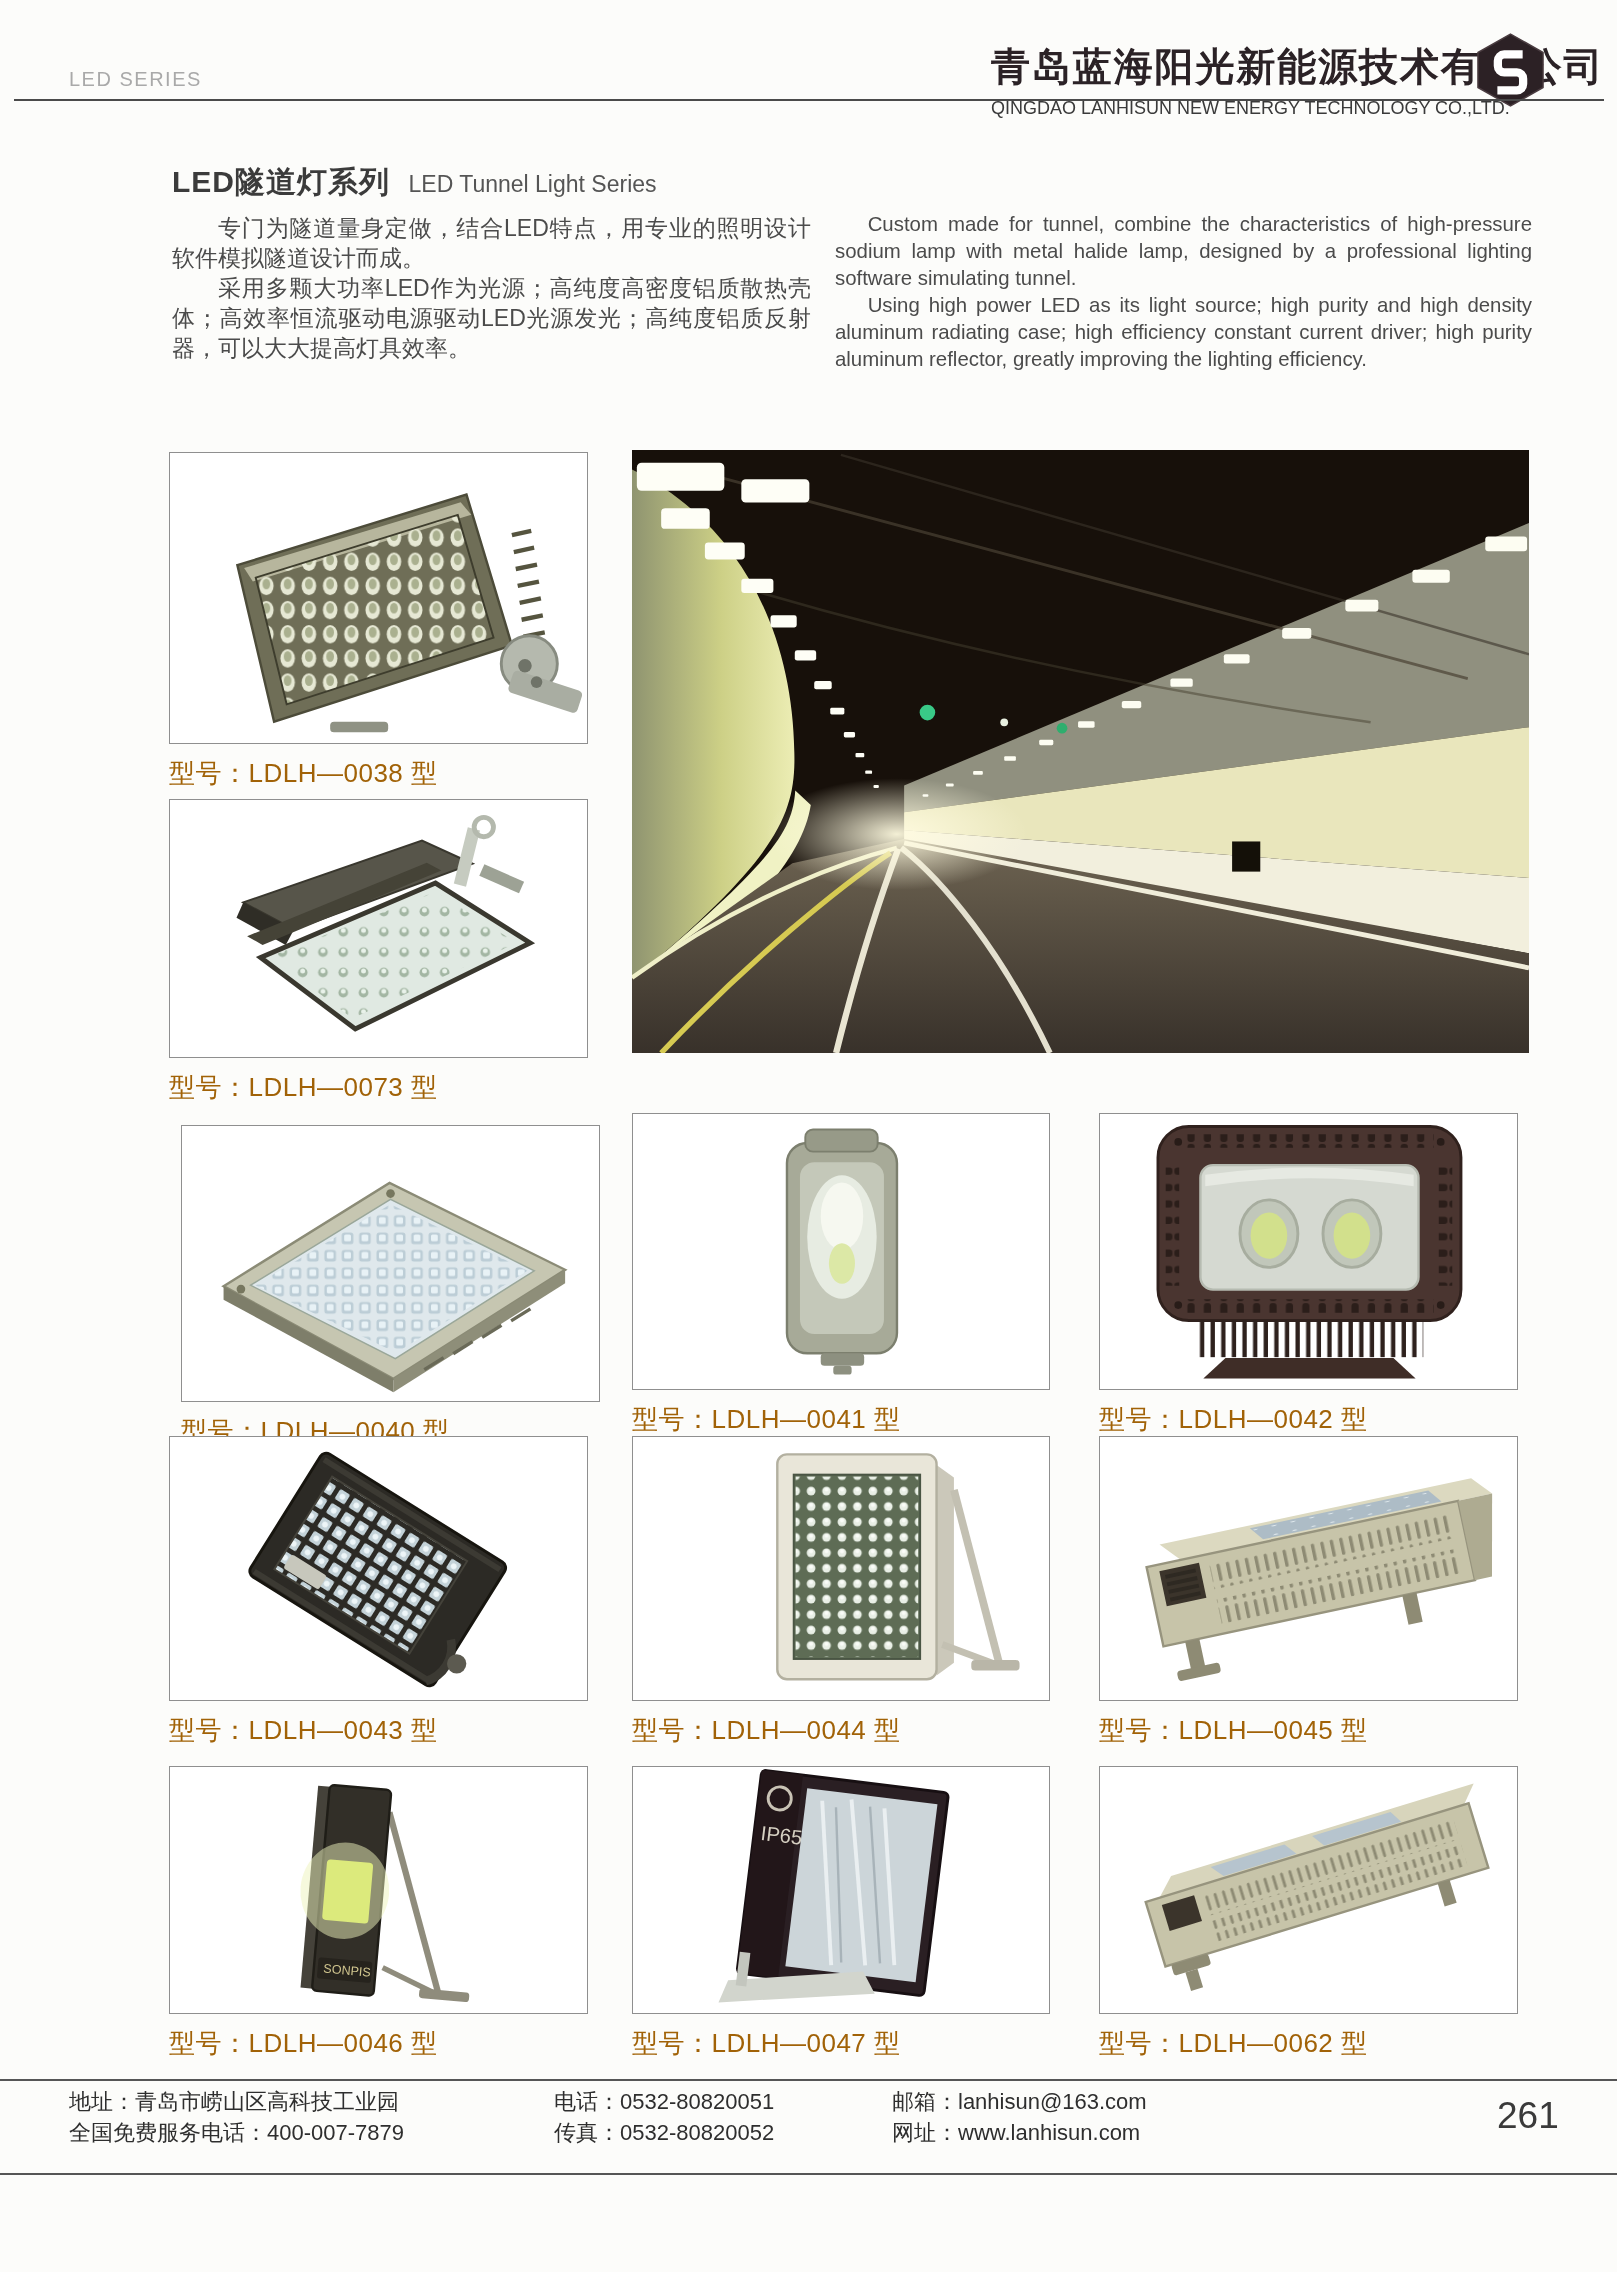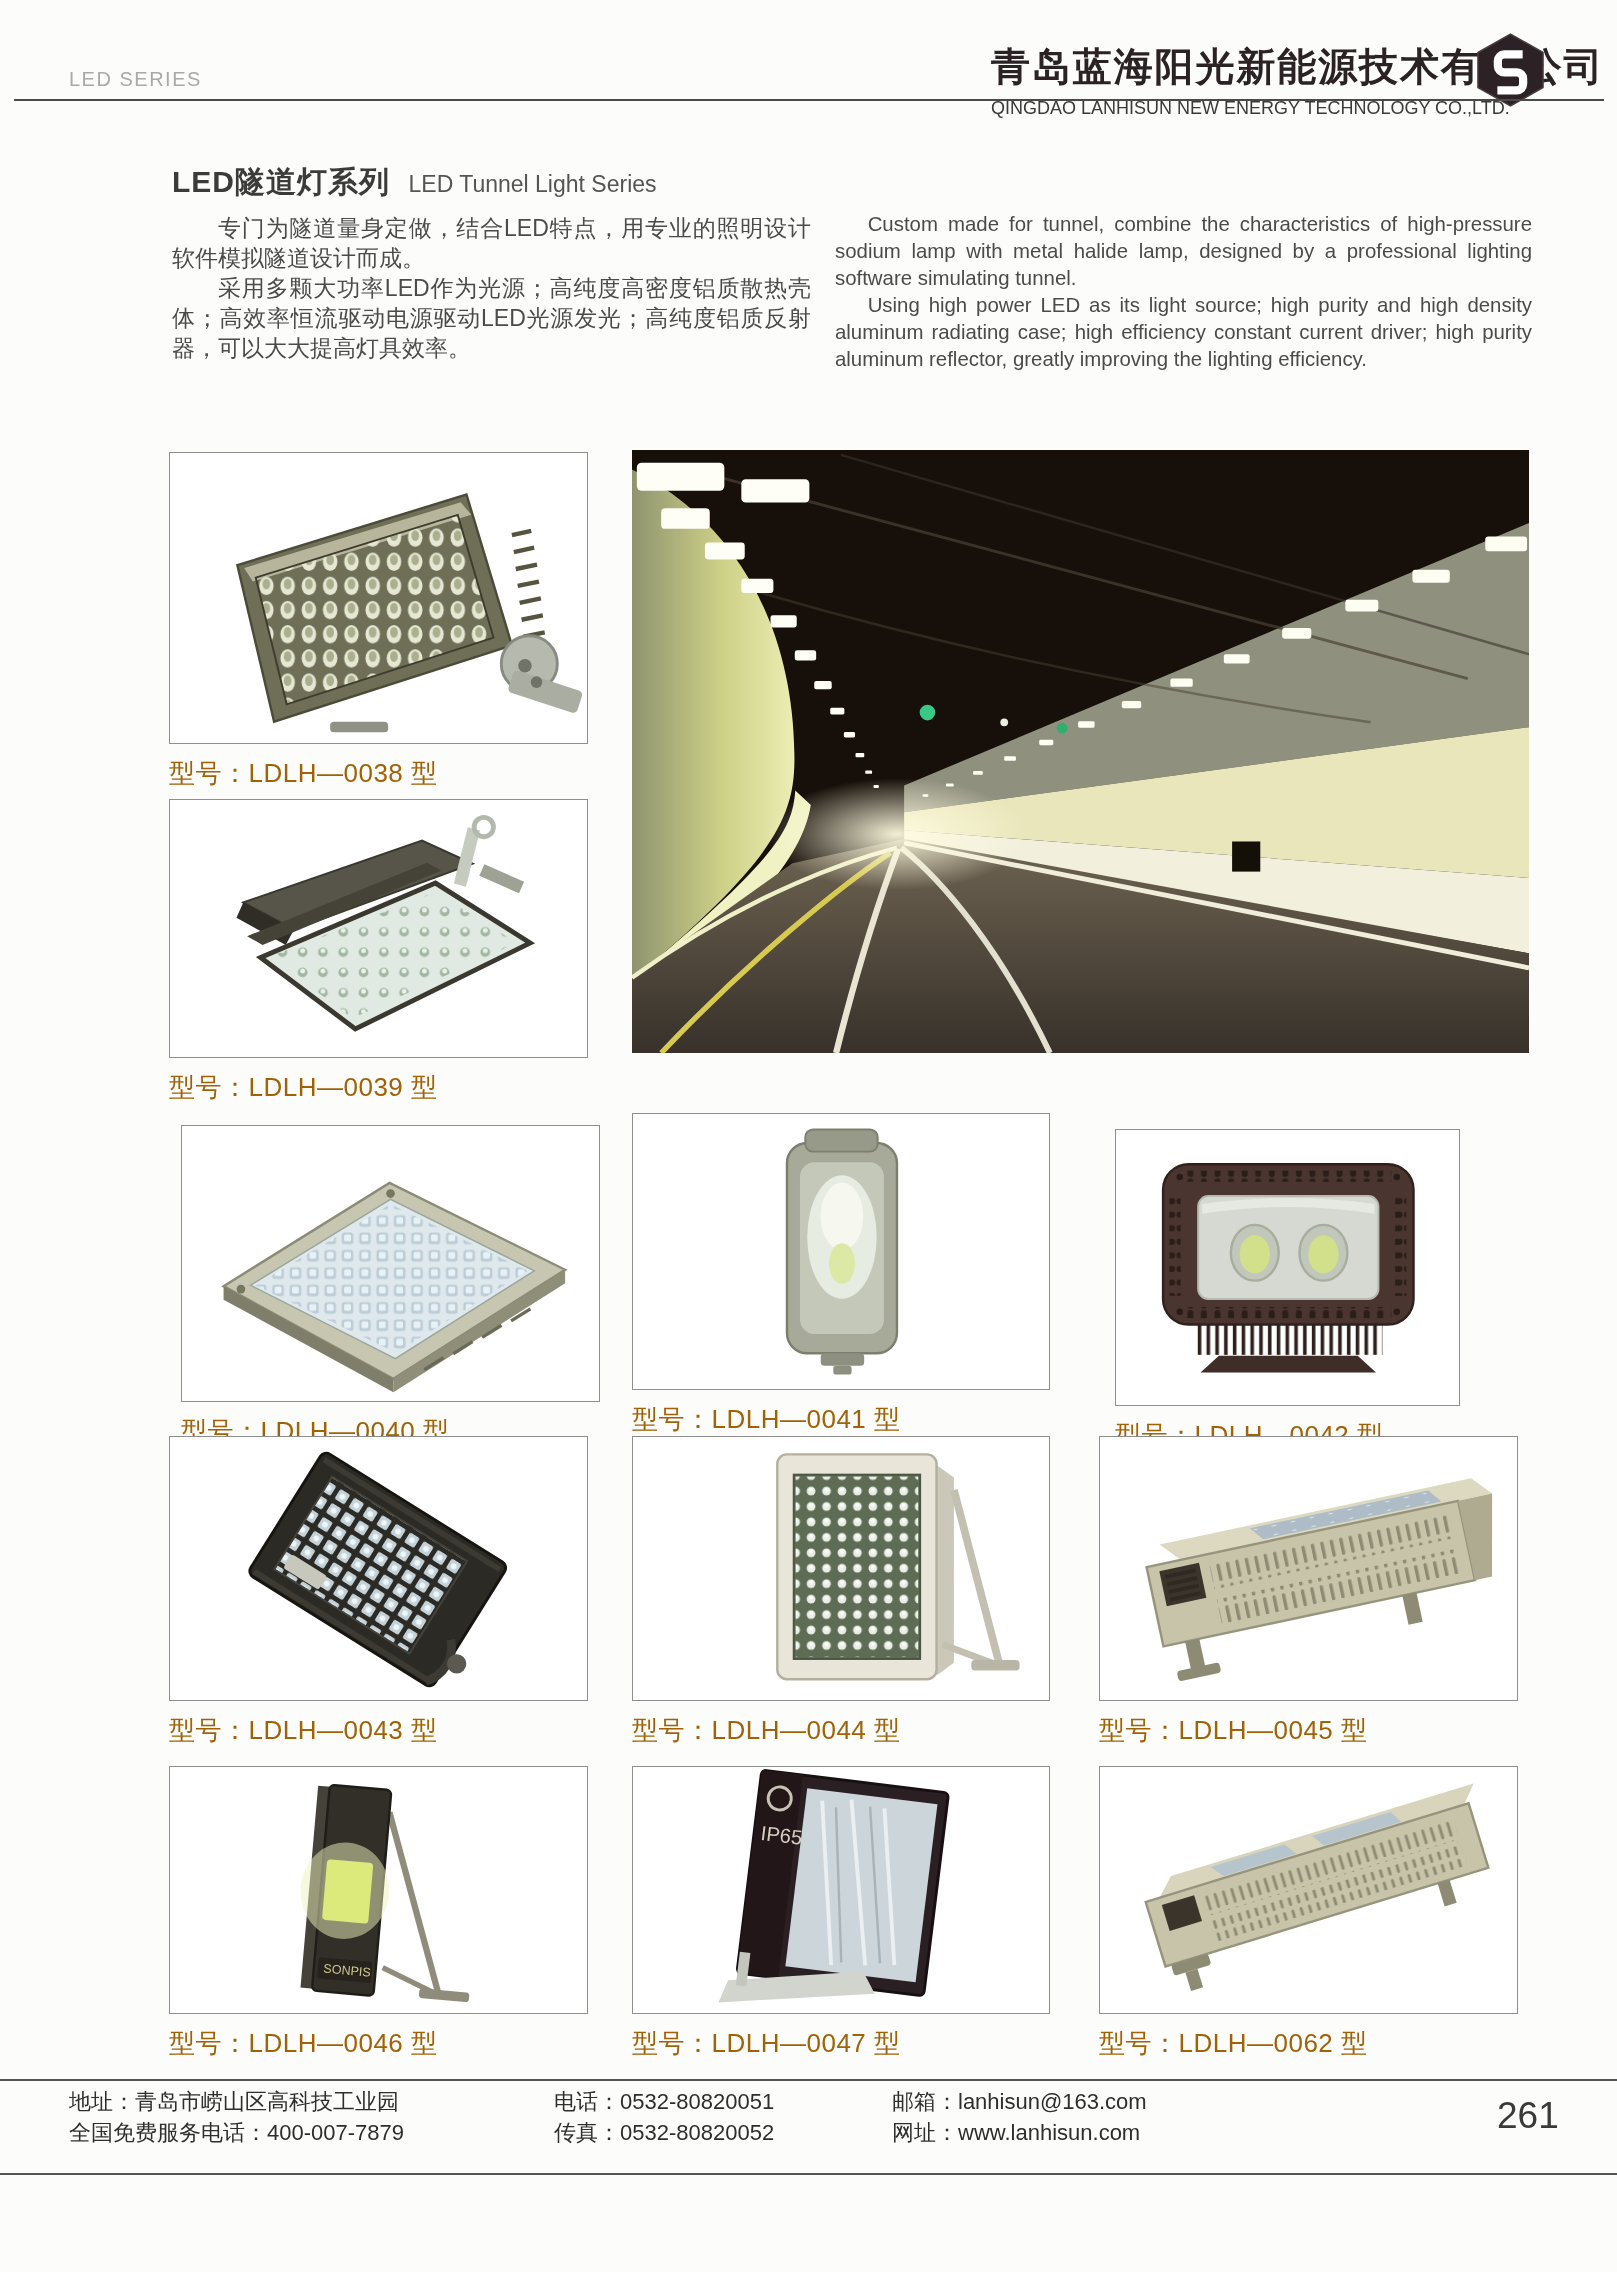--- a/index.html
+++ b/index.html
@@ -192,21 +192,21 @@
         <polygon points="150,212 520,84 625,132 255,268" fill="#57554a" stroke="#39372e" stroke-width="4"></polygon>
         <polygon points="150,212 255,268 238,300 136,244" fill="#2f2d26"></polygon>
         <polygon points="158,282 530,130 560,146 190,300" fill="#454337"></polygon>
         <polygon points="186,326 548,172 744,296 382,474" fill="#e0e9e2" stroke="#3a382f" stroke-width="10"></polygon>
         <polygon points="206,324 548,190 716,296 376,452" fill="url(#g39)"></polygon>
         <rect x="600" y="58" width="26" height="120" fill="#c6cbc0" transform="rotate(14 613 118)"></rect>
         <circle cx="648" cy="56" r="20" fill="none" stroke="#b4b9ad" stroke-width="10"></circle>
         <rect x="640" y="150" width="90" height="26" fill="#9da295" transform="rotate(24 685 163)"></rect>
       </svg>
     </div>
-    <figcaption class="model-label">型号：LDLH—0039 型</figcaption>
+    <figcaption class="model-label">型号：LDLH—0073 型</figcaption>
   </figure>
 
   <figure class="product" style="left:169px;top:1113px;width:419px;margin:12px;">
     <div class="pbox" style="height:277px;">
       <svg viewBox="0 0 860 570">
         <defs>
           <pattern id="g40" width="36" height="36" patternUnits="userSpaceOnUse">
             <rect x="5" y="5" width="24" height="24" rx="5" fill="#bccdd6"></rect>
             <rect x="10" y="9" width="14" height="14" rx="3" fill="#e8f2f6"></rect>
           </pattern>
@@ -238,21 +238,21 @@
         <ellipse cx="432" cy="255" rx="72" ry="128" fill="#e7ece2"></ellipse>
         <ellipse cx="432" cy="212" rx="44" ry="70" fill="#f6f8f0"></ellipse>
         <ellipse cx="432" cy="310" rx="27" ry="42" fill="#dce8a6"></ellipse>
         <rect x="388" y="496" width="90" height="26" rx="8" fill="#8d9080"></rect>
         <rect x="414" y="522" width="38" height="18" rx="6" fill="#8d9080"></rect>
       </svg>
     </div>
     <figcaption class="model-label">型号：LDLH—0041 型</figcaption>
   </figure>
 
-  <figure class="product" style="left:1099px;top:1113px;width:345px;margin:16px;">
+  <figure class="product" style="left:1099px;top:1113px;width:419px;margin:0;">
     <div class="pbox" style="height:277px;">
       <svg viewBox="0 0 860 570">
         <defs>
           <pattern id="v42a" width="34" height="30" patternUnits="userSpaceOnUse">
               <rect x="9" y="2" width="15" height="26" rx="6" fill="#2b1e1a"></rect>
             </pattern>
           <pattern id="v42b" width="30" height="34" patternUnits="userSpaceOnUse">
               <rect x="2" y="9" width="26" height="15" rx="6" fill="#2b1e1a"></rect>
             </pattern>
           <pattern id="c42" width="22" height="90" patternUnits="userSpaceOnUse">

